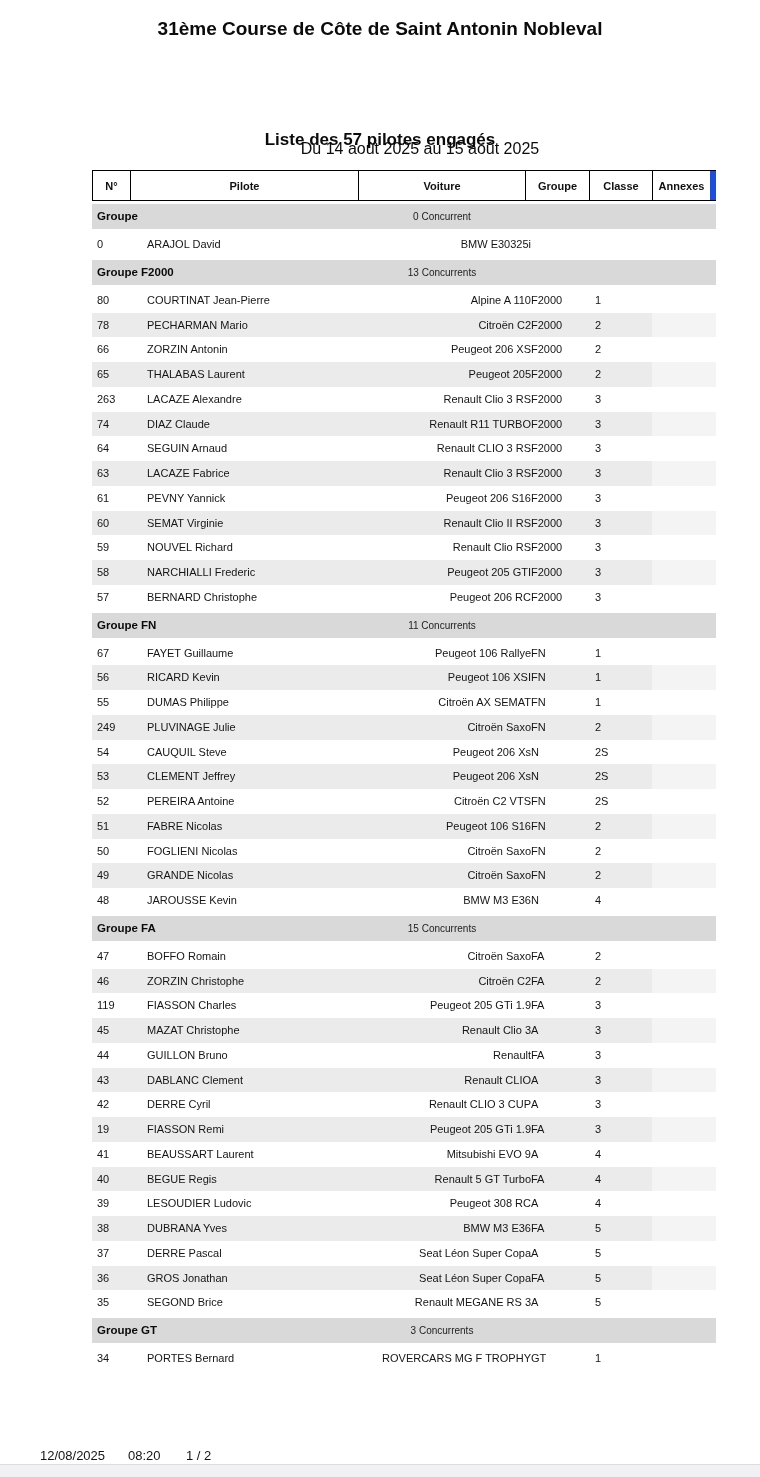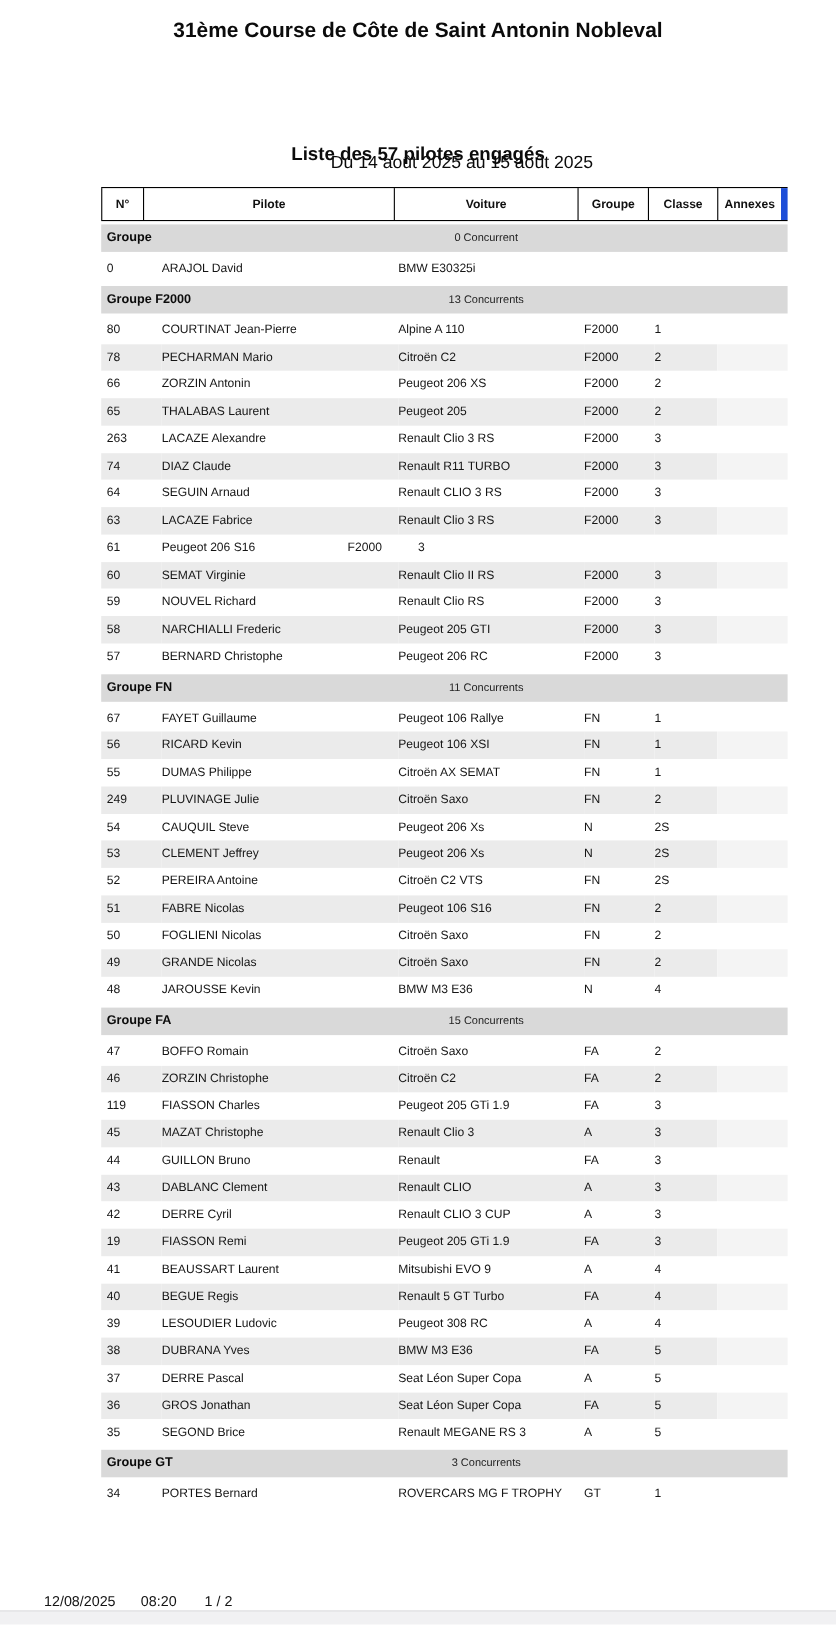--- a/index.html
+++ b/index.html
@@ -61,21 +61,21 @@
     display:flex;height:24.75px;line-height:24.75px;
     font-size:11px;color:#151515;
   }
   .row.striped .cell{background:#ebebeb;}
   .row.striped .cell.annexes{background:#f4f4f4;}
   .cell{
     box-sizing:border-box;overflow:hidden;white-space:nowrap;
   }
   .cell.num{width:55px;padding-left:5px;}
   .cell.pilote{width:215px;}
-  .cell.voiture{width:169px;}
+  .cell.voiture{width:169px;text-align:right;}
   .cell.groupe{width:64px;}
   .cell.classe{width:57px;}
   .cell.annexes{width:64px;}
 
   .footer{
     position:absolute;top:1448px;left:0;width:632px;height:16px;
     font-size:13px;color:#141414;
   }
   .footer .f-date{position:absolute;left:40px;}
   .footer .f-time{position:absolute;left:128px;}
@@ -177,20 +177,21 @@
       <div class="row striped">
         <div class="cell num">63</div>
         <div class="cell pilote">LACAZE Fabrice</div>
         <div class="cell voiture">Renault Clio 3 RS</div>
         <div class="cell groupe">F2000</div>
         <div class="cell classe">3</div>
         <div class="cell annexes"></div>
       </div>
       <div class="row">
         <div class="cell num">61</div>
+        <div class="cell pilote">PEVNY Yannick</div>
         <div class="cell voiture">Peugeot 206 S16</div>
         <div class="cell groupe">F2000</div>
         <div class="cell classe">3</div>
         <div class="cell annexes"></div>
       </div>
       <div class="row striped">
         <div class="cell num">60</div>
         <div class="cell pilote">SEMAT Virginie</div>
         <div class="cell voiture">Renault Clio II RS</div>
         <div class="cell groupe">F2000</div>

